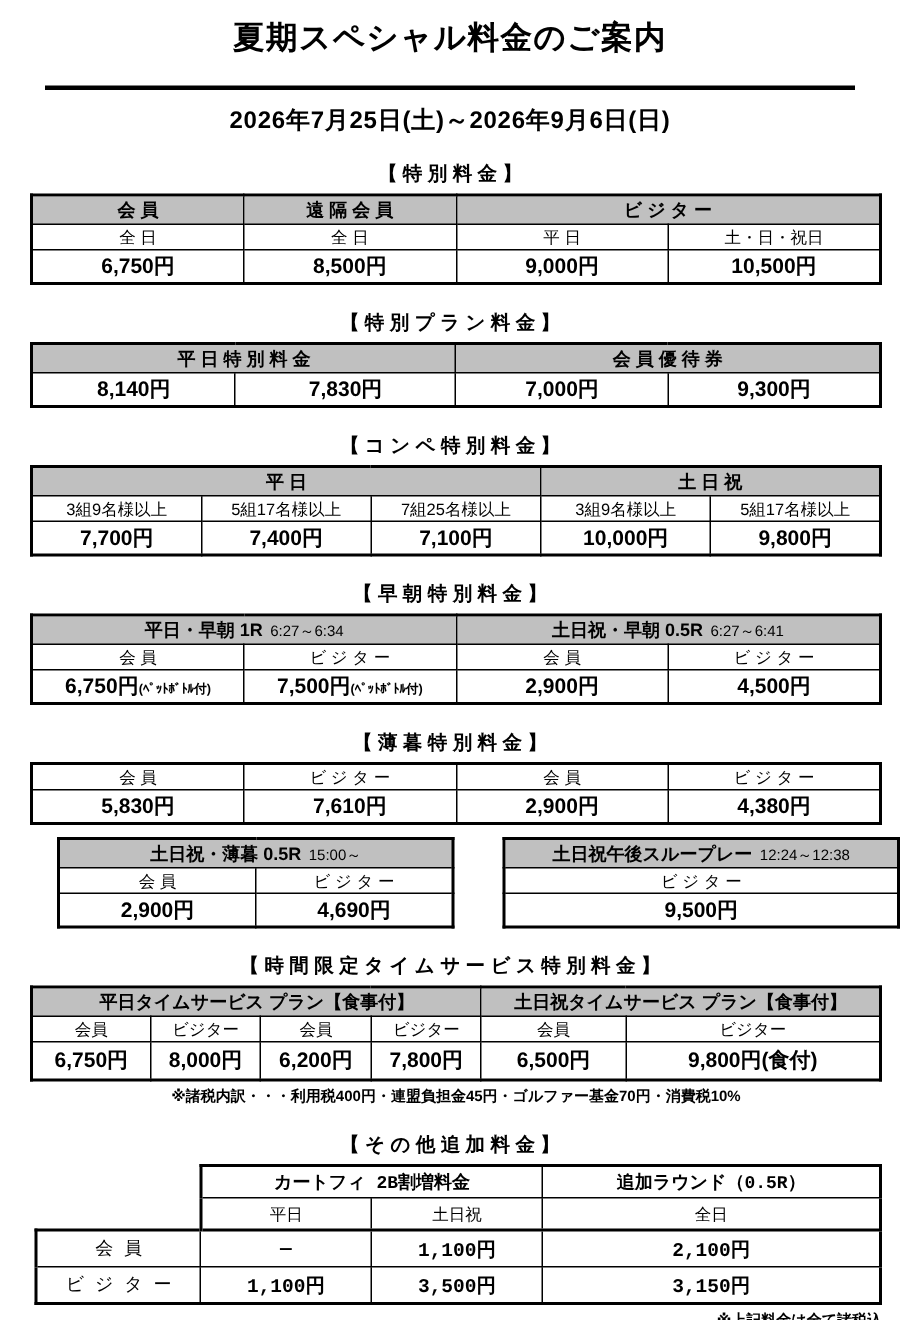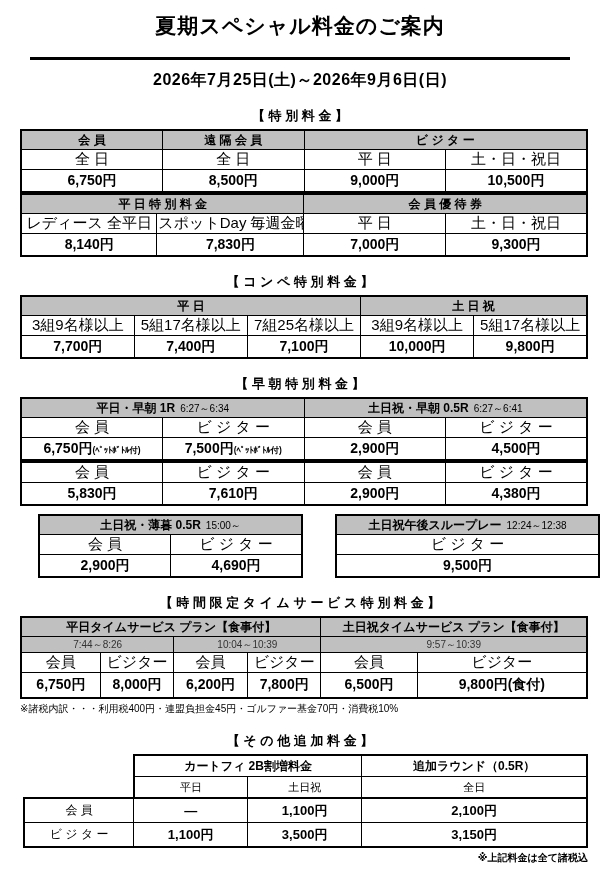--- a/index.html
+++ b/index.html
@@ -23,48 +23,48 @@
   }
   table.tbl{
     border-collapse:collapse;table-layout:fixed;width:568px;margin-left:20px;
   }
   table.boxed{border:2px solid #000;}
   .tbl td{
     border:1px solid #000;text-align:center;vertical-align:middle;
     padding:0 1px;white-space:nowrap;overflow:hidden;
   }
   tr.hdr td{background:#c0c0c0;font-weight:bold;font-size:12px;height:18px;}
-  tr.sub td{font-size:15px;height:16px;}
+  tr.sub td{font-size:11px;height:16px;}
   tr.val td{font-size:14px;font-weight:bold;height:21px;}
   .hl{font-size:12px;font-weight:bold;}
   .ht{font-size:10px;font-weight:normal;margin-left:5px;}
   .price{font-size:14px;font-weight:bold;}
   .psuf{font-size:8.5px;font-weight:bold;}
   
   .side-row{display:flex;margin:8px 0 0 20px;gap:32px;padding-left:18px;}
   .side-row table{margin-left:0;}
   .side-l{width:284px;}
   .side-r{width:224px;}
   
   tr.slot td{background:#c0c0c0;font-size:10px;font-weight:normal;color:#333;height:15px;}
   tr.val2 td{font-size:14px;font-weight:bold;height:24px;}
   
-  table.t7{border:none;width:565px;margin-left:23px;}
+  table.t7{border:none;width:565px;margin-left:23px;font-family:Liberation Mono, monospace;}
   .t7 td{height:20px;}
   .t7 tr.h1 td{font-weight:bold;font-size:12px;}
   .t7 tr.h2 td{font-size:11px;font-weight:normal;}
   .t7 tr.dat td{height:23px;}
   .t7 .rowlbl{font-size:12px;font-weight:normal;}
   .t7 .v{font-size:13px;font-weight:bold;}
   .t7 td.empty{border:none;background:transparent;}
   .bt2{border-top:2px solid #000 !important;}
   .bb2{border-bottom:2px solid #000 !important;}
   .bl2{border-left:2px solid #000 !important;}
   .br2{border-right:2px solid #000 !important;}
-  .note-right{width:568px;margin:3px 0 0 20px;text-align:left;font-size:10px;font-weight:normal;}
+  .note-right{width:568px;margin:3px 0 0 20px;text-align:center;font-size:10px;font-weight:bold;}
   .note-right2{width:568px;margin:3px 0 16px 20px;text-align:right;font-size:10px;font-weight:bold;}
 </style>
 </head>
 <body>
 
 <div>
 
   <div class="title-wrap">
     <div class="main-title">夏期スペシャル料金のご案内</div>
   </div>
@@ -93,37 +93,32 @@
     </tr>
     <tr class="val">
       <td>6,750円</td>
       <td>8,500円</td>
       <td>9,000円</td>
       <td>10,500円</td>
     </tr>
   </tbody>
     </table>
 
+  <div class="section-title">【 特 別 プ ラ ン 料 金 】</div>
   <table class="tbl boxed">
     <colgroup>
         <col style="width:24%">
         <col style="width:26%">
         <col style="width:25%">
         <col style="width:25%">
       </colgroup>
     <tbody>
         <tr class="hdr">
       <td colspan="2">平 日 特 別 料 金</td>
       <td colspan="2">会 員 優 待 券</td>
-    </tr>
-    <tr class="sub">
-      <td>レディース 全平日</td>
-      <td>スポットDay 毎週金曜日</td>
-      <td>平 日</td>
-      <td>土・日・祝日</td>
     </tr>
     <tr class="val">
       <td>8,140円</td>
       <td>7,830円</td>
       <td>7,000円</td>
       <td>9,300円</td>
     </tr>
   </tbody>
     </table>
 
@@ -183,20 +178,21 @@
     </tr>
     <tr class="val">
       <td><span class="price">6,750円</span><span class="psuf">(ﾍﾟｯﾄﾎﾞﾄﾙ付)</span></td>
       <td><span class="price">7,500円</span><span class="psuf">(ﾍﾟｯﾄﾎﾞﾄﾙ付)</span></td>
       <td><span class="price">2,900円</span></td>
       <td><span class="price">4,500円</span></td>
     </tr>
   </tbody>
     </table>
 
+  <div class="section-title">【 薄 暮 特 別 料 金 】</div>
   <table class="tbl boxed">
     <colgroup>
         <col style="width:25%">
         <col style="width:25%">
         <col style="width:25%">
         <col style="width:25%">
       </colgroup>
     <tbody>
     <tr class="sub">
       <td>会 員</td>
@@ -263,25 +259,20 @@
         <col style="width:13%">
         <col style="width:13%">
         <col style="width:17%">
         <col style="width:30%">
       </colgroup>
     <tbody>
         <tr class="hdr">
       <td colspan="4">平日タイムサービス プラン【食事付】</td>
       <td colspan="2">土日祝タイムサービス プラン【食事付】</td>
     </tr>
-    <tr class="slot">
-      <td colspan="2">7:44～8:26</td>
-      <td colspan="2">10:04～10:39</td>
-      <td colspan="2">9:57～10:39</td>
-    </tr>
     <tr class="sub">
       <td>会員</td>
       <td>ビジター</td>
       <td>会員</td>
       <td>ビジター</td>
       <td>会員</td>
       <td>ビジター</td>
     </tr>
     <tr class="val2">
       <td>6,750円</td>

